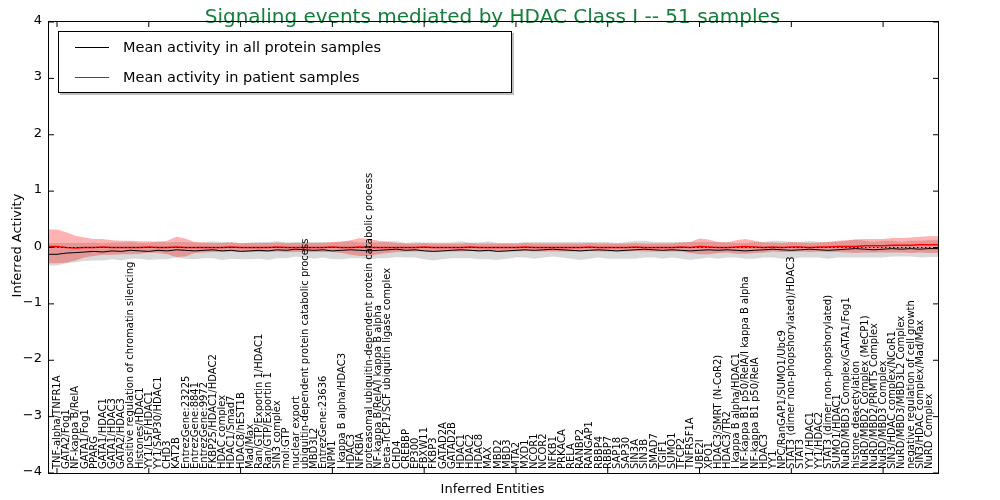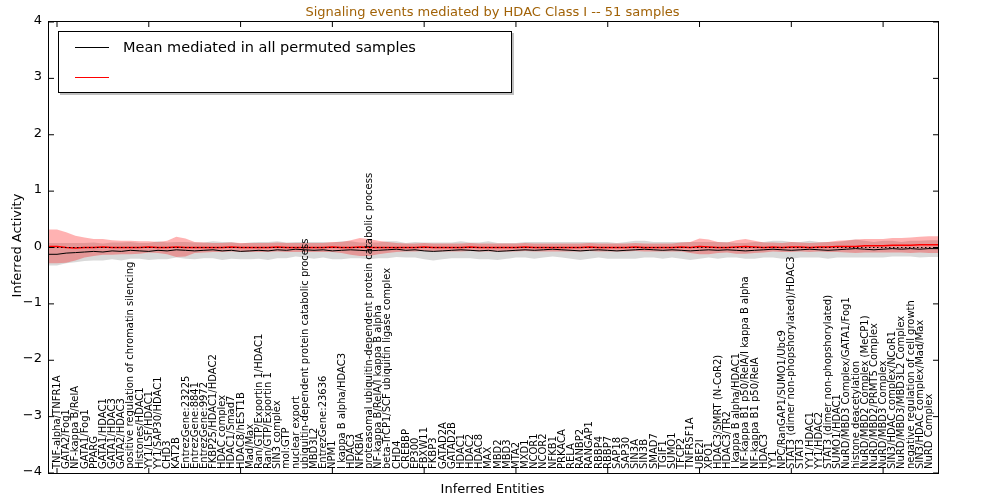--- a/index.html
+++ b/index.html
@@ -1,19 +1,19 @@
 <!DOCTYPE html>
 <html><head>
 <meta charset="utf-8">
 <style>
   html,body{margin:0;padding:0;background:#ffffff;}
   #fig{position:relative;width:1000px;height:500px;background:#ffffff;
        font-family:"DejaVu Sans","Liberation Sans",sans-serif;overflow:hidden;}
   #title{position:absolute;left:48px;top:4px;width:889px;text-align:center;
-         font-size:13px;color:#a16207;}
+         font-size:20px;color:#15803d;}
   #plot{position:absolute;left:48px;top:21px;width:889px;height:451px;
         border:1px solid #000;box-sizing:content-box;}
   #plot svg{position:absolute;left:0;top:0;}
   .ytick{position:absolute;width:40px;text-align:right;font-size:13px;color:#000;}
   #ylabel{position:absolute;left:-49px;top:238px;width:130px;text-align:center;
           font-size:13px;color:#000;transform:rotate(-90deg);}
   #xlabel{position:absolute;left:48px;top:481px;width:889px;text-align:center;
           font-size:13px;color:#000;}
   .xlab{position:absolute;font-size:10px;line-height:11px;color:#000;white-space:nowrap;
         transform:rotate(-90deg);transform-origin:0 0;}
@@ -77,24 +77,25 @@
         <line x1="742.3157894736842" y1="0" x2="742.3157894736842" y2="5" stroke="#000" stroke-width="1"></line>
         <line x1="742.3157894736842" y1="446" x2="742.3157894736842" y2="451" stroke="#000" stroke-width="1"></line>
         <line x1="834.1052631578948" y1="0" x2="834.1052631578948" y2="5" stroke="#000" stroke-width="1"></line>
         <line x1="834.1052631578948" y1="446" x2="834.1052631578948" y2="451" stroke="#000" stroke-width="1"></line>
       </svg>
     </div>
 
   <div id="legend">
     <div class="lrow">
       <span class="lline" style="border-top-color:#000000;"></span>
-      <span class="ltext">Mean mediated in all permuted samples</span>
+      <span class="ltext">Mean activity in all protein samples</span>
     </div>
     <div class="lrow">
       <span class="lline" style="border-top-color:#ff0000;"></span>
+      <span class="ltext">Mean activity in patient samples</span>
     </div>
   </div>
 <div class="ytick" style="left: 2px; top: 463px;">−4</div>
     <div class="ytick" style="left: 2px; top: 406.625px;">−3</div>
     <div class="ytick" style="left: 2px; top: 350.25px;">−2</div>
     <div class="ytick" style="left: 2px; top: 293.875px;">−1</div>
     <div class="ytick" style="left: 2px; top: 237.5px;">0</div>
     <div class="ytick" style="left: 2px; top: 181.125px;">1</div>
     <div class="ytick" style="left: 2px; top: 124.75px;">2</div>
     <div class="ytick" style="left: 2px; top: 68.375px;">3</div>

